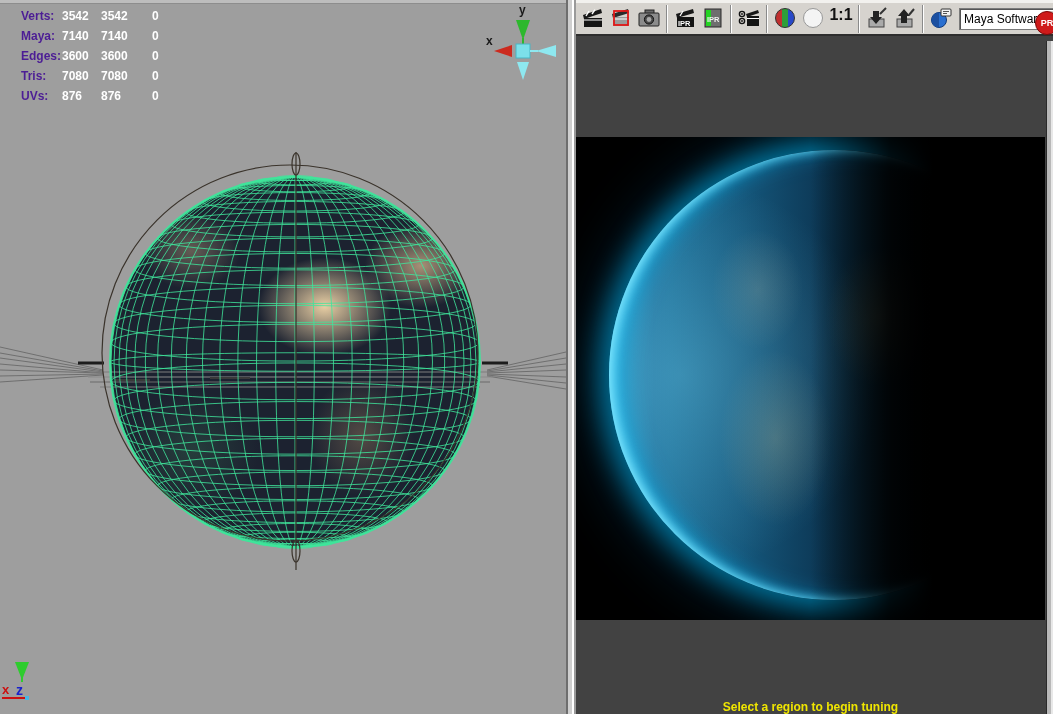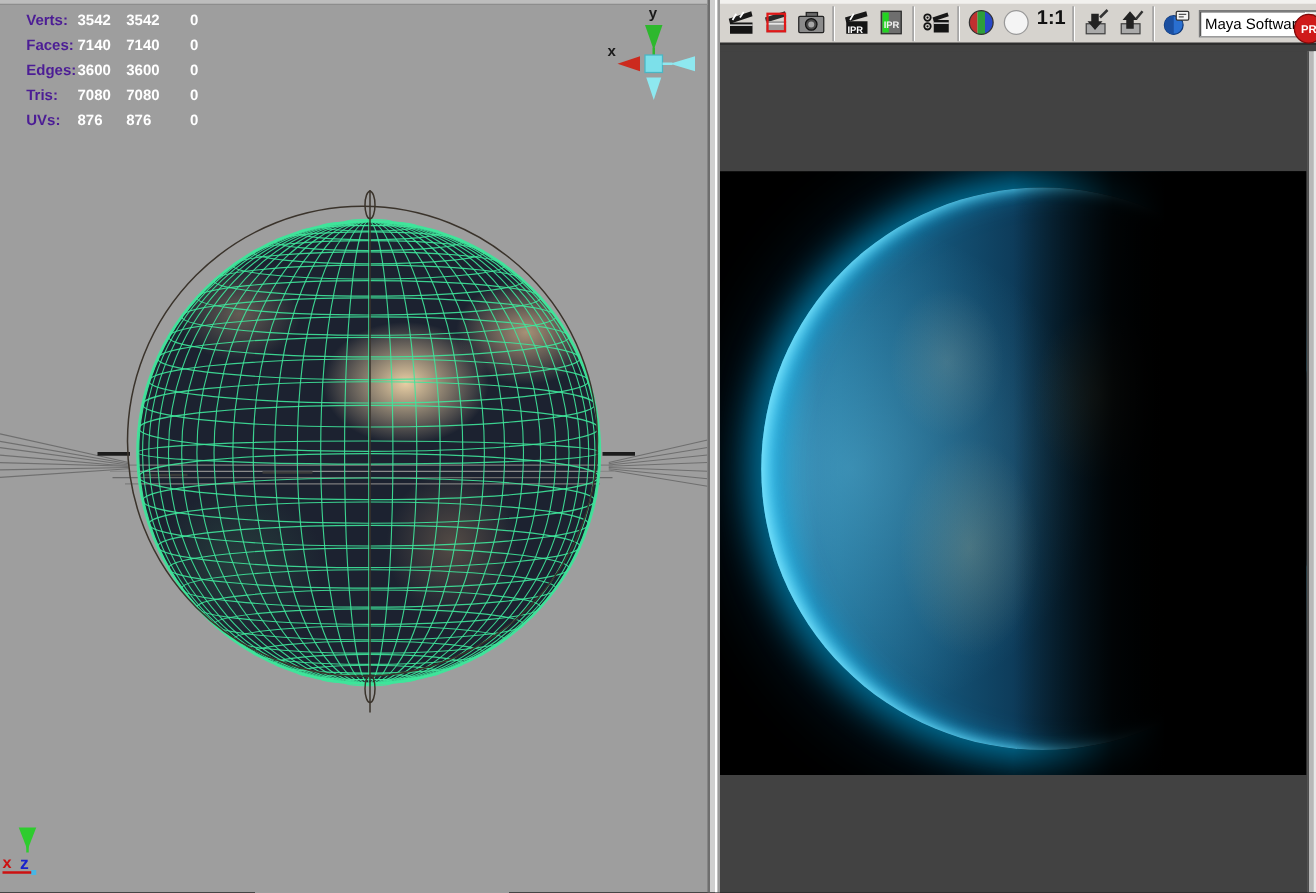--- a/index.html
+++ b/index.html
@@ -84,21 +84,21 @@
     <div class="vp-topstrip"></div>
 
     <div class="hud">
       <div class="hud-row">
         <span class="hud-label">Verts:</span>
         <span class="hud-v1">3542</span>
         <span class="hud-v2">3542</span>
         <span class="hud-v3">0</span>
       </div>
       <div class="hud-row">
-        <span class="hud-label">Faces:</span>
+        <span class="hud-label">Maya:</span>
         <span class="hud-v1">7140</span>
         <span class="hud-v2">7140</span>
         <span class="hud-v3">0</span>
       </div>
       <div class="hud-row">
         <span class="hud-label">Edges:</span>
         <span class="hud-v1">3600</span>
         <span class="hud-v2">3600</span>
         <span class="hud-v3">0</span>
       </div>
@@ -345,16 +345,17 @@
         <span>PR</span>
       </div>
     </div>
 
     <div class="rv-body">
       <div class="rv-image">
         <div class="earth-glow"></div>
         <div class="earth"></div>
         <div class="terminator"></div>
       </div>
+      <div class="rv-status">Select a region to begin tuning</div>
       <div class="rv-right-strip"></div>
     </div>
   </div>
 </div>
 
 </body></html>

